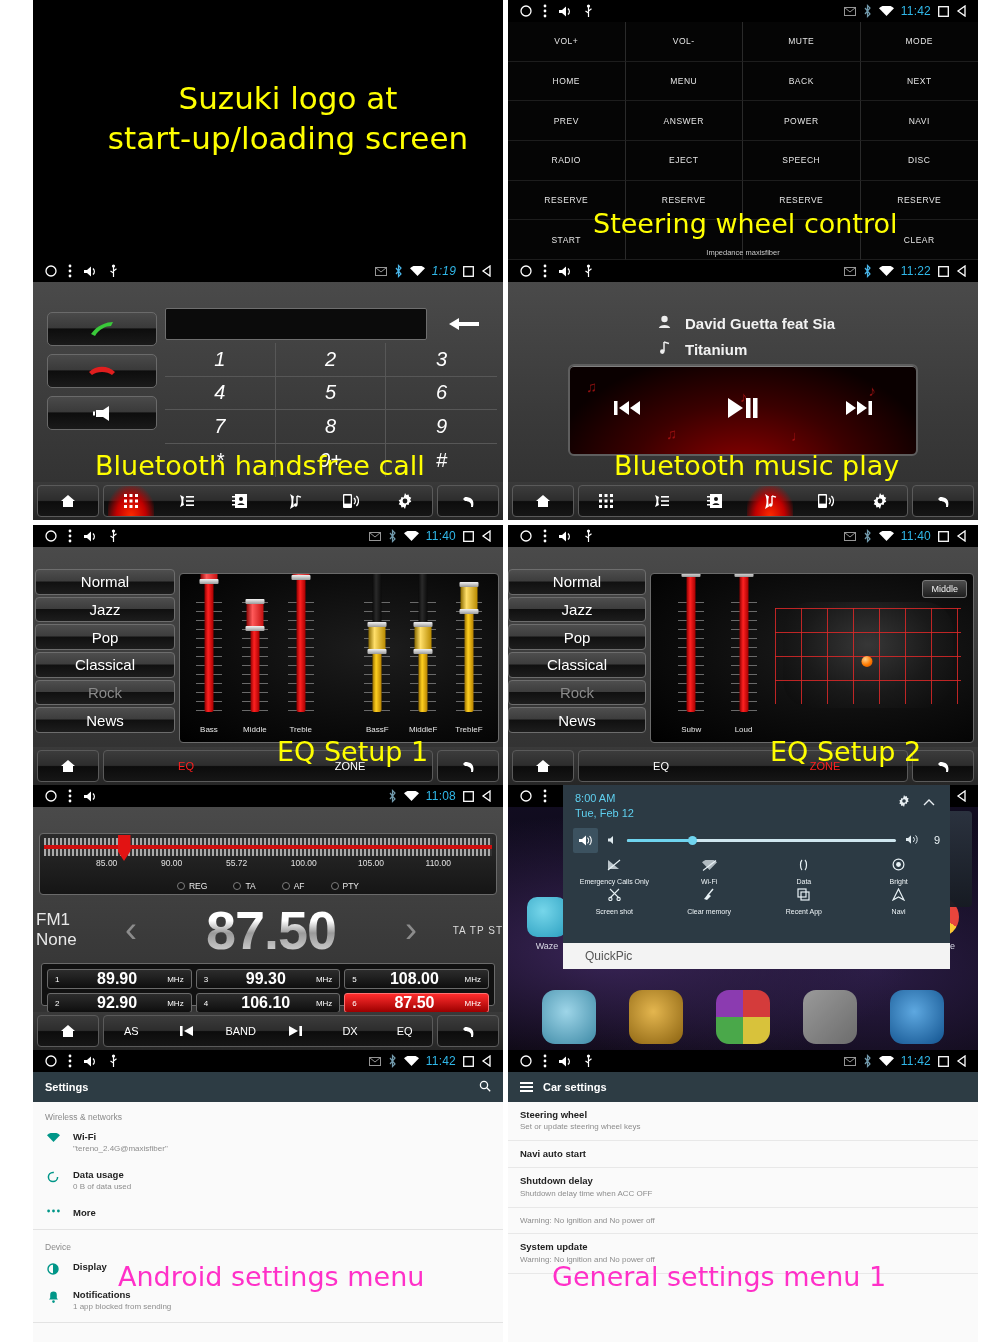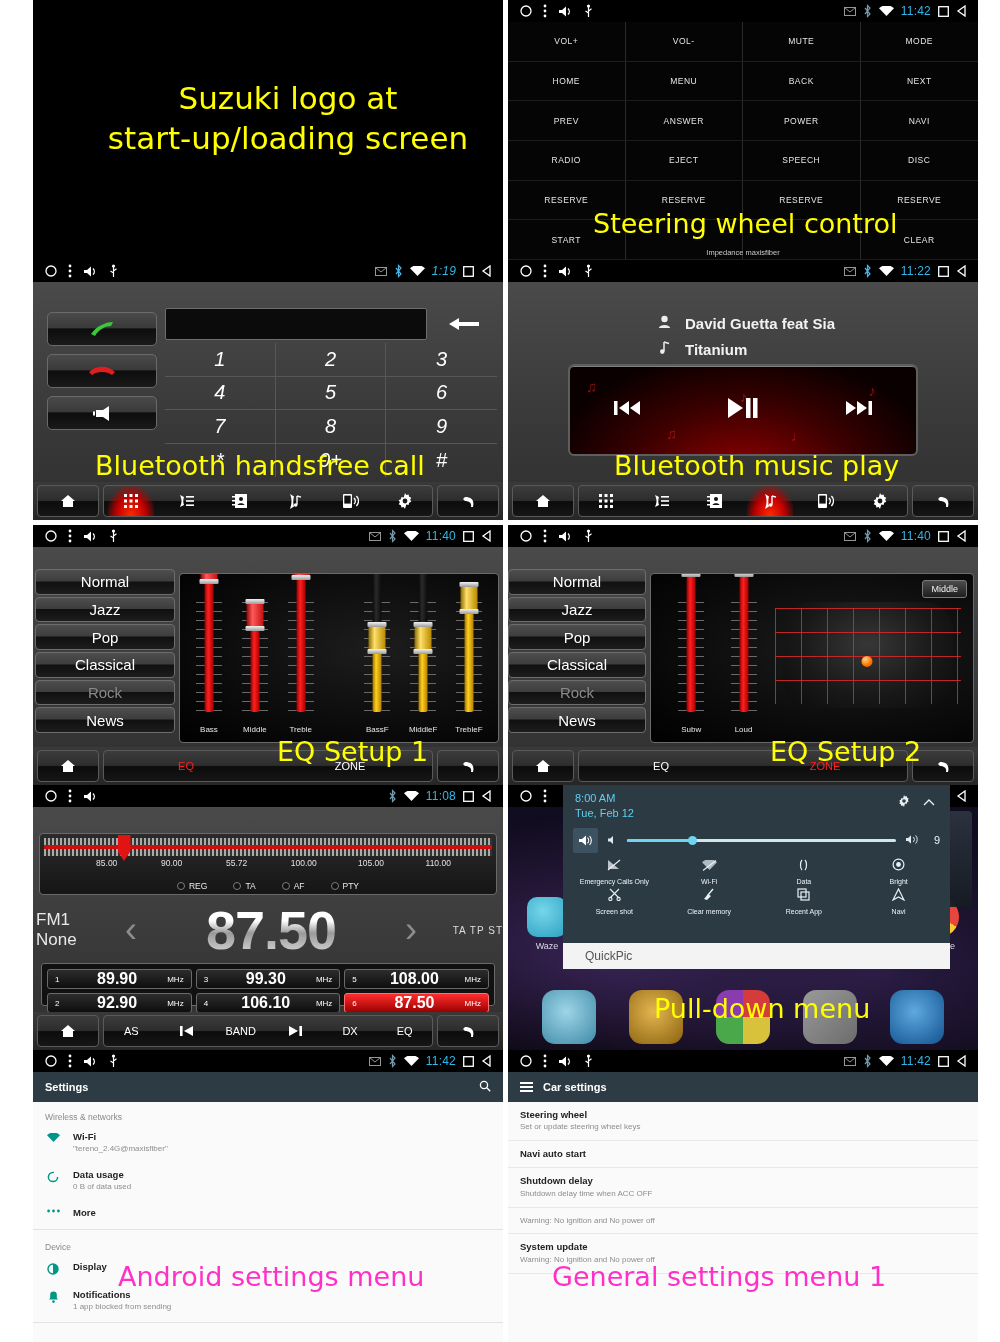--- a/index.html
+++ b/index.html
@@ -1603,17 +1603,16 @@
         <div class="and-s">Warning: No ignition and No power off</div>
       </div>
     </div>
   </div>
 
   <div class="cap yellow" style="left:593px;top:210px;">Steering wheel control</div>
   <div class="cap yellow" style="left:95px;top:452px;">Bluetooth handsfree call</div>
   <div class="cap yellow" style="left:614px;top:452px;">Bluetooth music play</div>
   <div class="cap yellow" style="left:277px;top:738px;">EQ Setup 1</div>
   <div class="cap yellow" style="left:770px;top:738px;">EQ Setup 2</div>
-  <div class="cap yellow" style="left:654px;top:995px;">Pull-down menu</div>
   <div class="cap pink" style="left:118px;top:1263px;">Android settings menu</div>
   <div class="cap pink" style="left:552px;top:1263px;">General settings menu 1</div>
 
 </div>
 
 </body></html>

